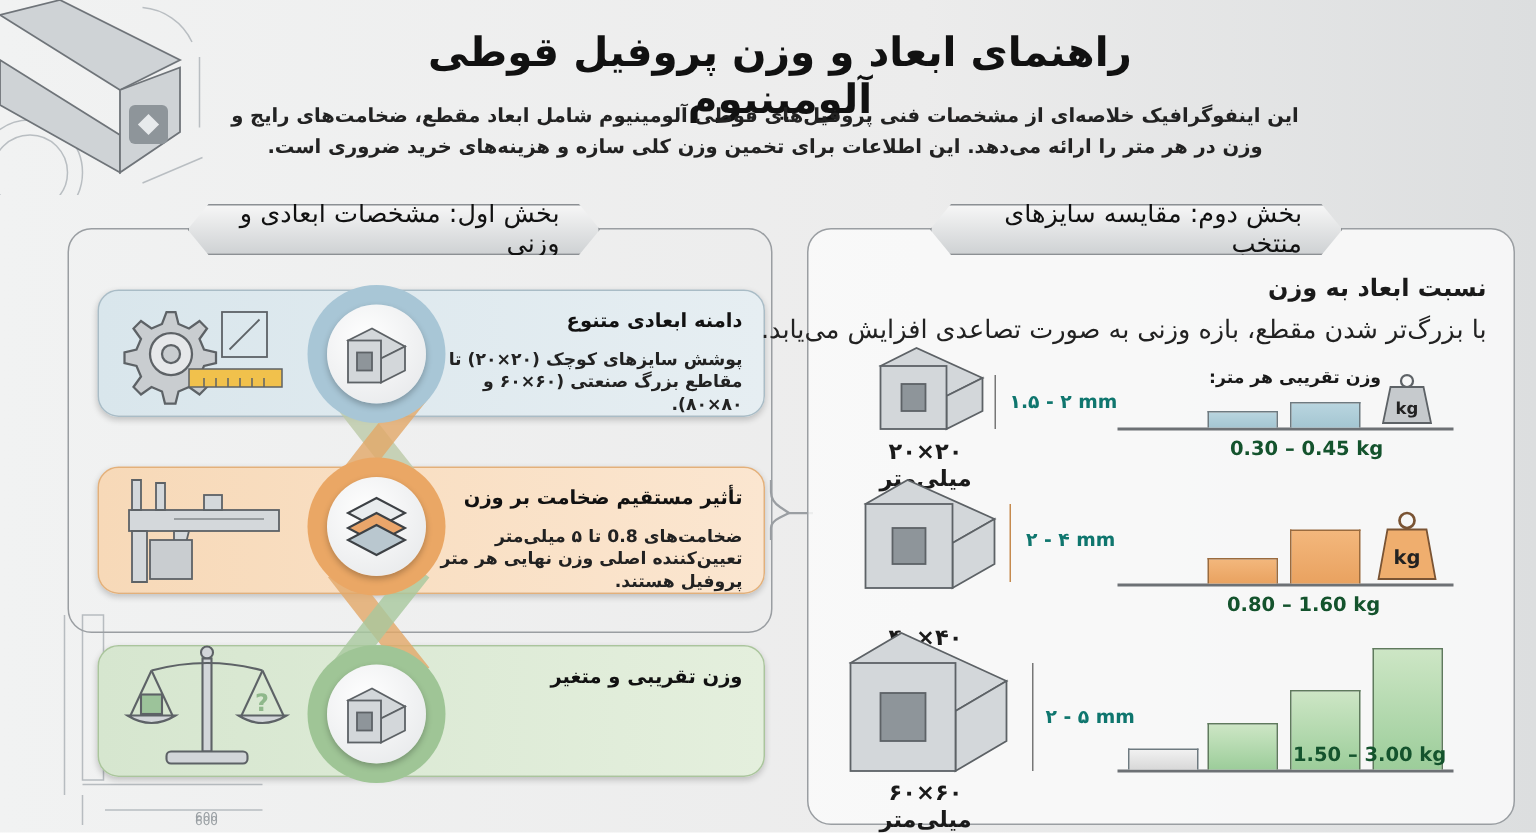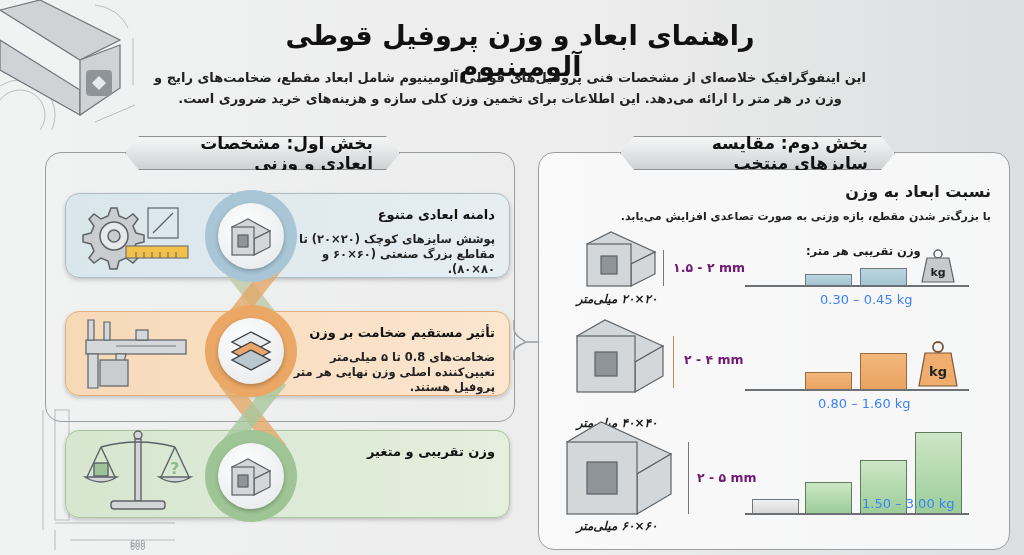--- a/index.html
+++ b/index.html
@@ -34,21 +34,21 @@
     left: 538px; top: 152px; width: 472px; height: 398px;
     border: 1.5px solid #9a9ea2; border-radius: 16px;
     background: rgba(250,250,250,0.85);
   }
 
   .section-tag {
     height: 34px; display: flex; align-items: center; justify-content: center;
     background: linear-gradient(#f6f6f6, #cfd2d4);
     border: 1.5px solid #8c9094;
     clip-path: polygon(14px 0, calc(100% - 14px) 0, 100% 50%, calc(100% - 14px) 100%, 14px 100%, 0 50%);
-    font-size: 17px; font-weight: bold; direction: rtl; color: #111;
+    font-size: 17px; font-weight: normal; direction: rtl; color: #111;
     padding: 4px 26px;
   }
   .tag-left { left: 125px; top: 136px; width: 275px; }
   .tag-right { left: 620px; top: 136px; width: 275px; }
 
   
   .card {
     left: 65px; width: 445px; height: 85px;
     border-radius: 14px;
     box-shadow: 0 2px 4px rgba(0,0,0,0.2);
@@ -78,27 +78,27 @@
   }
   .ring-blue { left: 205px; top: 190px; background: #a8c6d6; }
   .ring-orange { left: 205px; top: 305px; background: #eaa765; }
   .ring-green { left: 205px; top: 430px; background: #9fc596; }
 
   
   .r-title {
     right: 33px; top: 182px; font-size: 16px; font-weight: bold; direction: rtl;
   }
   .r-sub {
-    right: 33px; top: 210px; font-size: 11px; font-weight: bold; direction: rtl; color: #222;
+    right: 33px; top: 210px; font-size: 17px; font-weight: normal; direction: rtl; color: #222;
   }
   .size-label {
-    width: 110px; text-align: center; font-size: 12px; font-weight: bold; direction: rtl; font-style: italic;
-  }
-  .thick-label { font-size: 12.5px; font-weight: bold; color: #701a75; }
-  .range-label { font-size: 13px; font-weight: normal; color: #3b82f6; text-align: center; }
+    width: 110px; text-align: center; font-size: 15px; font-weight: bold; direction: rtl;
+  }
+  .thick-label { font-size: 12.5px; font-weight: bold; color: #0f766e; }
+  .range-label { font-size: 13px; font-weight: bold; color: #14532d; text-align: center; }
   .perm-label { font-size: 11.5px; font-weight: bold; direction: rtl; }
   .baseline { height: 1.5px; background: #6d7175; }
   .bar { border: 1.5px solid #6e7a80; border-bottom: none; }
   .bar-blue { background: linear-gradient(#b9d5df,#a4c6d2); }
   .bar-orange { background: linear-gradient(#f3b77c,#e9a260); border-color: #9a6b3e; }
   .bar-gray { background: linear-gradient(#f1f1f1,#d8d8d8); }
   .bar-green { background: linear-gradient(#cde6c5,#9ccd9a); border-color: #5f7a5d; }
   .dim { border-left: 1px solid #777; }
 </style>
 </head>

